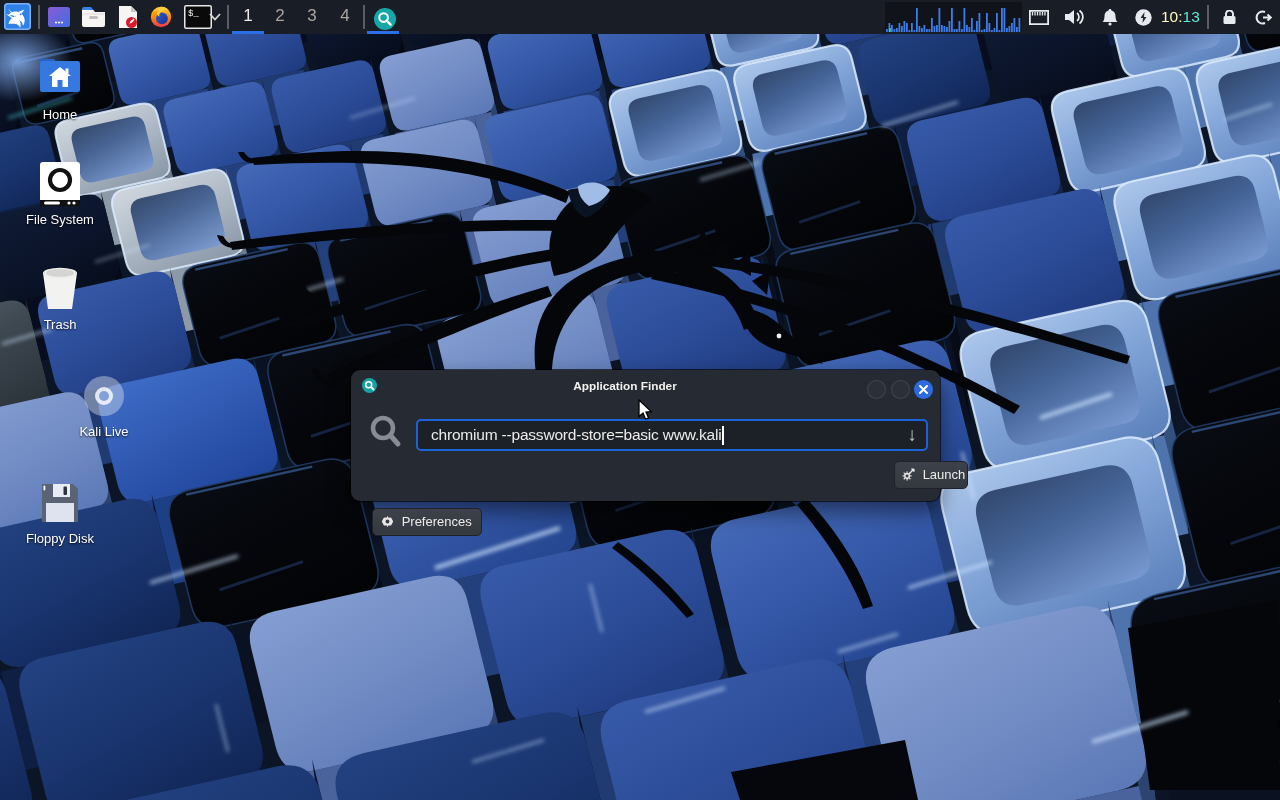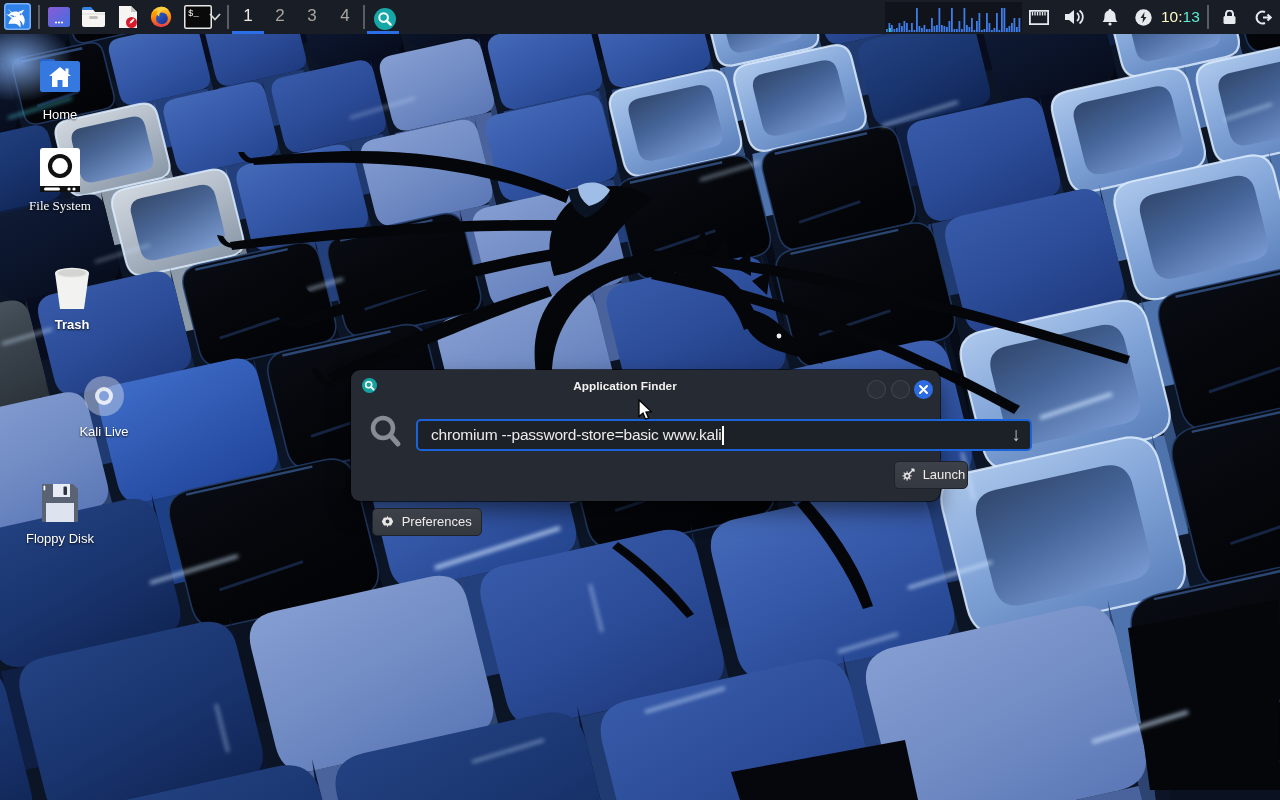--- a/index.html
+++ b/index.html
@@ -33,21 +33,21 @@
   .dlg { position:absolute; left:351px; top:370px; width:589px; height:131px;
     background:#262b33; border-radius:9px; z-index:60;
     box-shadow:0 10px 22px rgba(0,0,0,0.5), 0 0 0 1px rgba(0,0,0,0.6); }
   .dlg-title { position:absolute; top:0; left:0; right:41px; height:31px;
     text-align:center; line-height:32px; font-weight:bold; font-size:11.8px; color:#f2f1ef; }
   .dlg-ico { position:absolute; left:11px; top:8px; width:15px; height:15px;
     border-radius:50%; background:#17a2a2; }
   .wbtn { position:absolute; top:10px; width:19px; height:19px; border-radius:50%;
     background:#2b2f38; box-shadow:0 0 0 1px #3f444e inset; }
   .wbtn.close { background:#2d6be3; box-shadow:none; }
-  .entry { position:absolute; left:416px; top:419px; width:616px; height:32px;
+  .entry { position:absolute; left:416px; top:419px; width:512px; height:32px;
     background:#1c2027; border:2px solid #1a63d8; border-radius:5px; z-index:70; }
   .entry .txt { position:absolute; left:13px; top:0; height:28px; line-height:28px;
     font-size:15.5px; letter-spacing:-0.2px; color:#ebebe9; white-space:pre; }
   .entry .caret { position:absolute; top:5px; width:1.5px; height:19px; background:#fff; }
   .entry .darr { position:absolute; right:9px; top:3px; color:#c3c8cf; font-size:19px; }
   .gbtn { position:absolute; top:461px; height:28px; white-space:nowrap; overflow:hidden; background:linear-gradient(#3d4149,#34383f);
     border:1px solid #1f2228; border-radius:5px; color:#edecea; font-size:13px;
     line-height:26px; z-index:70; }
   .mag-big { position:absolute; left:369px; top:414px; z-index:70; }
 
@@ -728,34 +728,34 @@
     <div class="glyph">
       <svg width="48" height="48" viewBox="0 0 48 48" style="position:absolute;left:36px;top:0;">
         <path d="M4 4 l14 0 l3 4 l-17 0 z" fill="#2a62c8"></path>
         <rect x="4" y="6" width="40" height="31" rx="2.5" fill="#3478e0"></rect>
         <path d="M24 12 L35 21 L32 21 L32 32 L26.5 32 L26.5 25 L21.5 25 L16 25 L16 32 L21.5 32 L21.5 25 L16 25 L16 21 L13 21 Z" fill="#fff"></path>
         <rect x="29.5" y="13.5" width="3" height="5" fill="#fff"></rect>
       </svg>
     </div>
     <div class="lbl">Home</div>
   </div>
-  <div class="dicon" style="left:0px; top:146px;font-family:Liberation Serif, serif;">
+  <div class="dicon" style="left:0px; top:160px;">
     <div class="glyph">
       <svg width="48" height="48" viewBox="0 0 48 48" style="position:absolute;left:36px;top:0;">
         <rect x="4" y="2" width="40" height="44" rx="3" fill="#fff"></rect>
         <rect x="4" y="40" width="40" height="6" fill="#111"></rect>
         <rect x="8" y="41.5" width="16" height="3" rx="1.5" fill="#fff"></rect>
         <circle cx="38" cy="43" r="1.6" fill="#fff"></circle>
         <circle cx="33" cy="43" r="1.6" fill="#fff"></circle>
         <circle cx="24" cy="20" r="10" fill="none" stroke="#111" stroke-width="4.2"></circle>
       </svg>
     </div>
     <div class="lbl">File System</div>
   </div>
-  <div class="dicon" style="left:12px; top:265px;font-weight:bold;">
+  <div class="dicon" style="left:0px; top:265px;">
     <div class="glyph">
       <svg width="48" height="48" viewBox="0 0 48 48" style="position:absolute;left:36px;top:0;">
         <path d="M7 8 L41 8 L36 44 L12 44 Z" fill="#f2f2f0"></path>
         <ellipse cx="24" cy="8" rx="17" ry="5.2" fill="#ececea"></ellipse>
         <ellipse cx="24" cy="8" rx="14" ry="3.8" fill="#d4d4d2"></ellipse>
       </svg>
     </div>
     <div class="lbl">Trash</div>
   </div>
   <div class="dicon" style="left:0px; top:372px;margin-left:44px;">

